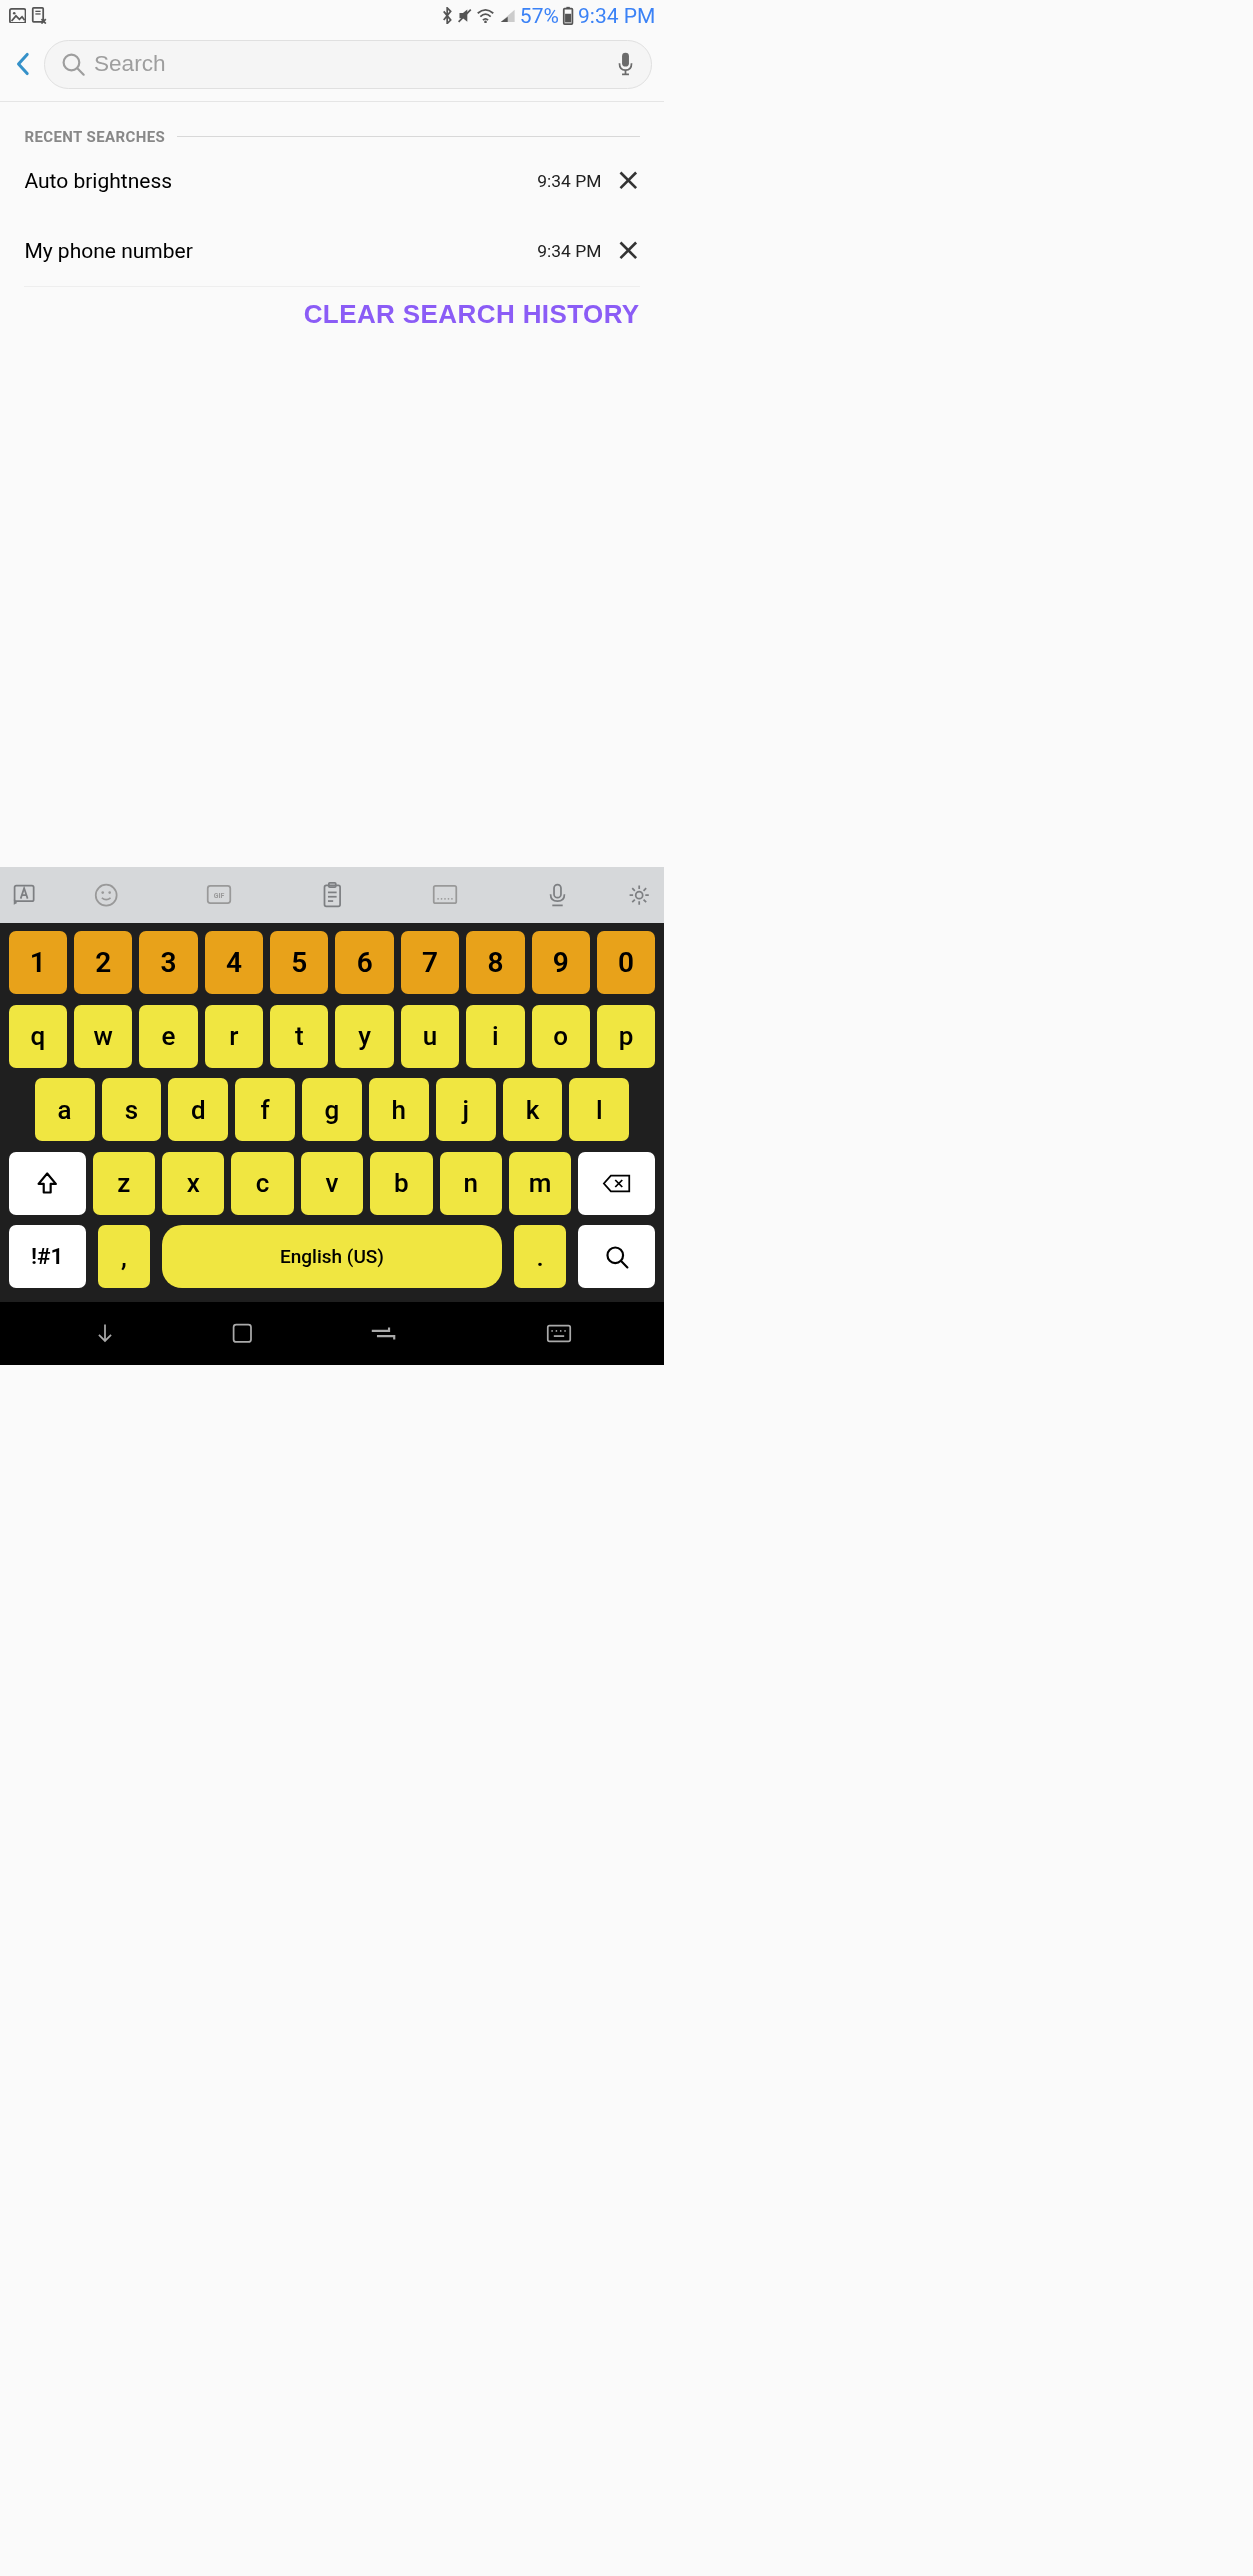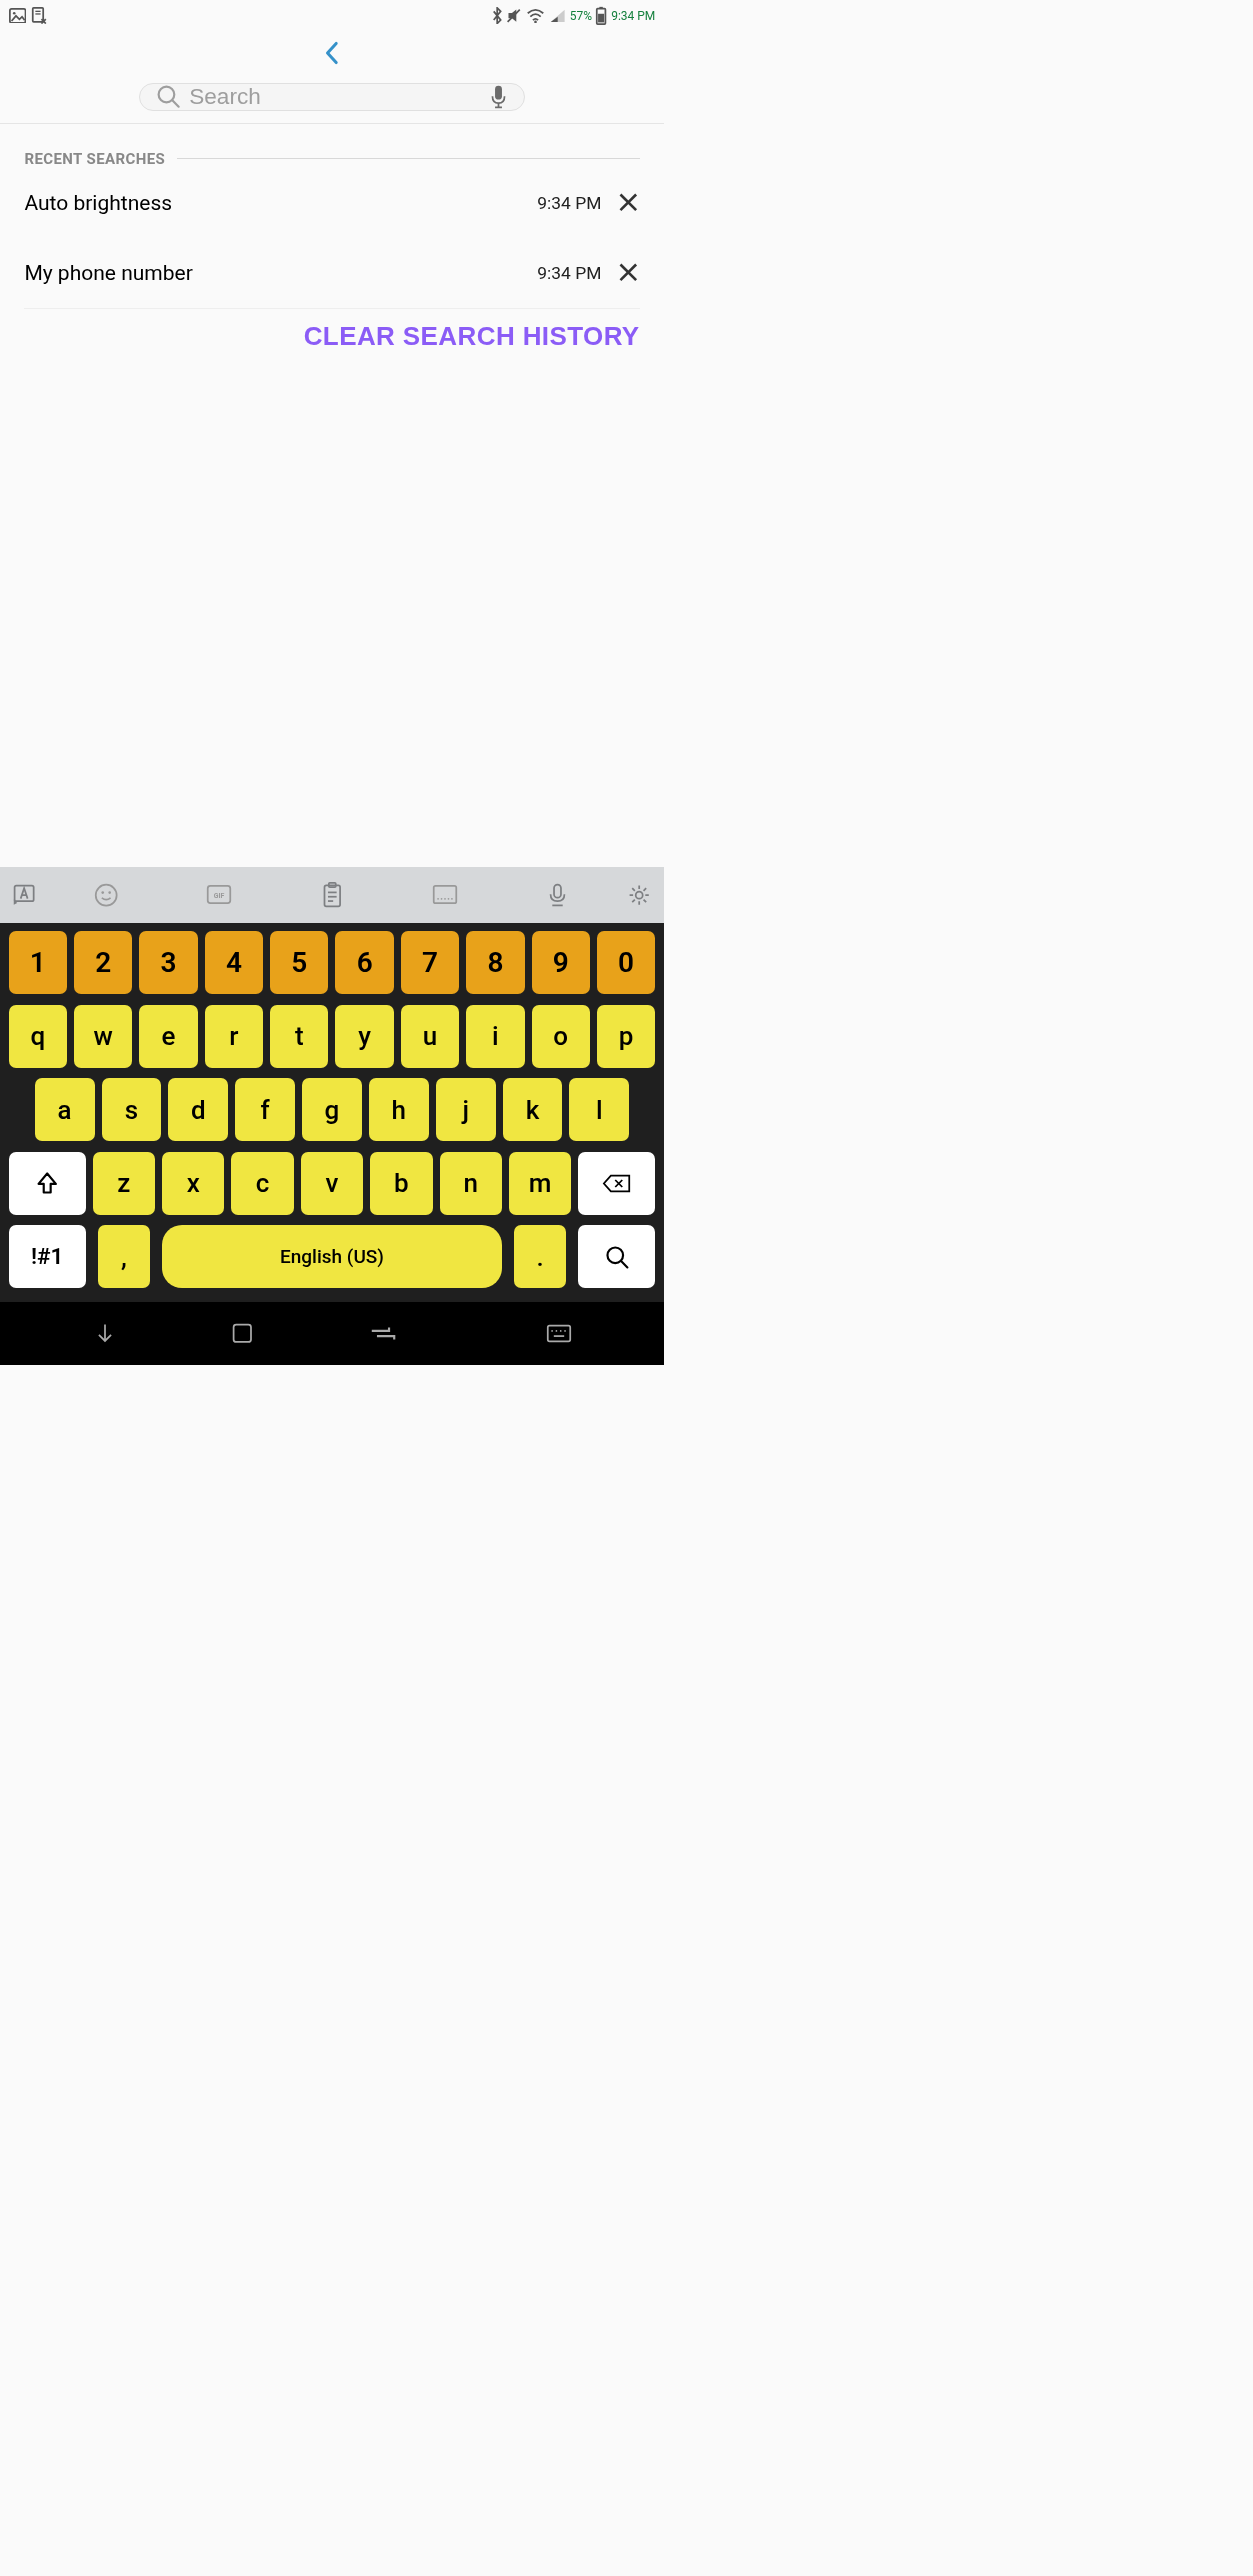--- a/index.html
+++ b/index.html
@@ -3,24 +3,24 @@
 <meta charset="utf-8">
 <style>
   * { box-sizing: border-box; margin: 0; padding: 0; }
   html, body { width: 664px; height: 1365px; font-family: -apple-system, Roboto, sans-serif; background: #fafafa; overflow: hidden; }
   .screen { width: 100%; height: 100%; display: flex; flex-direction: column; }
 
   
   .status-bar { height: 31px; display: flex; align-items: center; justify-content: space-between; padding: 0 8.7px; background: #fafafa; }
   .status-left { display: flex; gap: 5.2px; align-items: center; }
   .status-right { display: flex; gap: 3.5px; align-items: center; color: #555; font-size: 15.7px; }
-  .status-right span { font-size: 12px; font-weight: 400; color: #15803d; }
-
-  
-  .search-row { display: flex; align-items: center; padding: 8.7px 12.2px 12.2px 12.2px; gap: 17px; background: #fafafa; flex-direction: column; }
+  .status-right span { font-size: 21px; font-weight: 400; color: #3b82f6; }
+
+  
+  .search-row { display: flex; align-items: center; padding: 8.7px 12.2px 12.2px 12.2px; gap: 11px; background: #fafafa; }
   .back-btn { width: 21px; height: 26px; display: flex; align-items: center; justify-content: center; }
   .search-box { flex: 1; height: 49px; border-radius: 24.4px; border: 0.9px solid #e0e0e0; background: #f5f5f5; display: flex; align-items: center; padding: 0 15.7px; gap: 8.7px; }
   .search-box input { flex: 1; border: none; background: transparent; font-size: 22.6px; color: #888; outline: none; }
   .search-box input::placeholder { color: #9e9e9e; }
 
   .divider-thin { height: 0.9px; background: #e5e5e5; width: 100%; }
 
   
   .content { flex: 1; padding: 0 24.4px; background: #fafafa; }
   .section-header { margin-top: 26px; display: flex; align-items: center; gap: 12.2px; color: #888; font-size: 15px; font-weight: 700; letter-spacing: 0.4px; }

